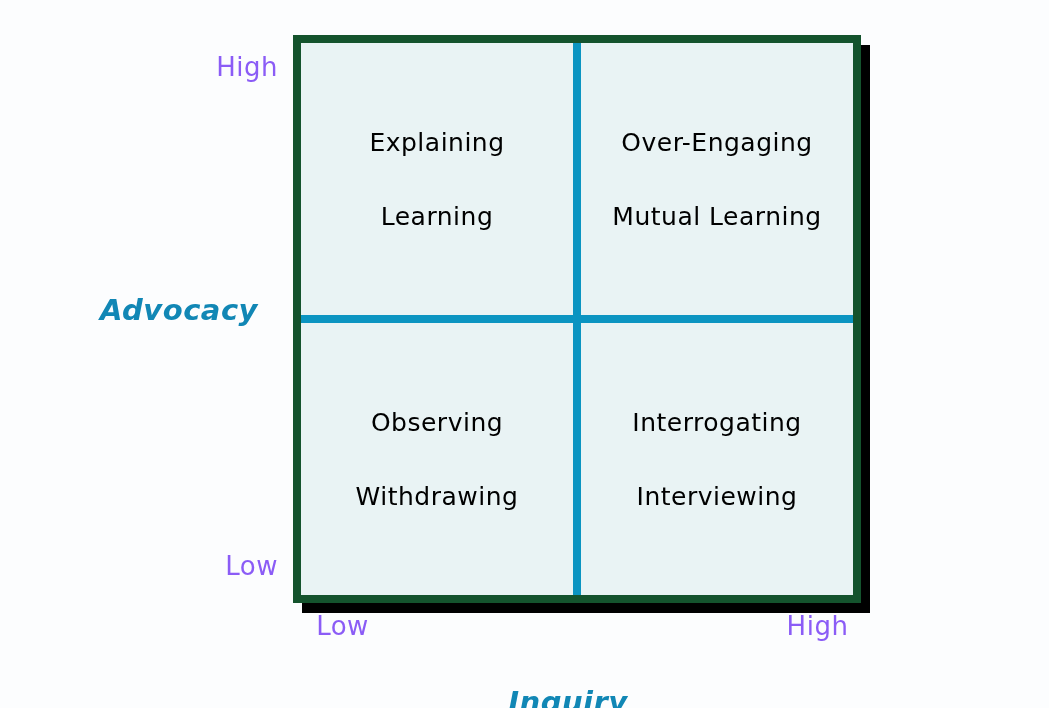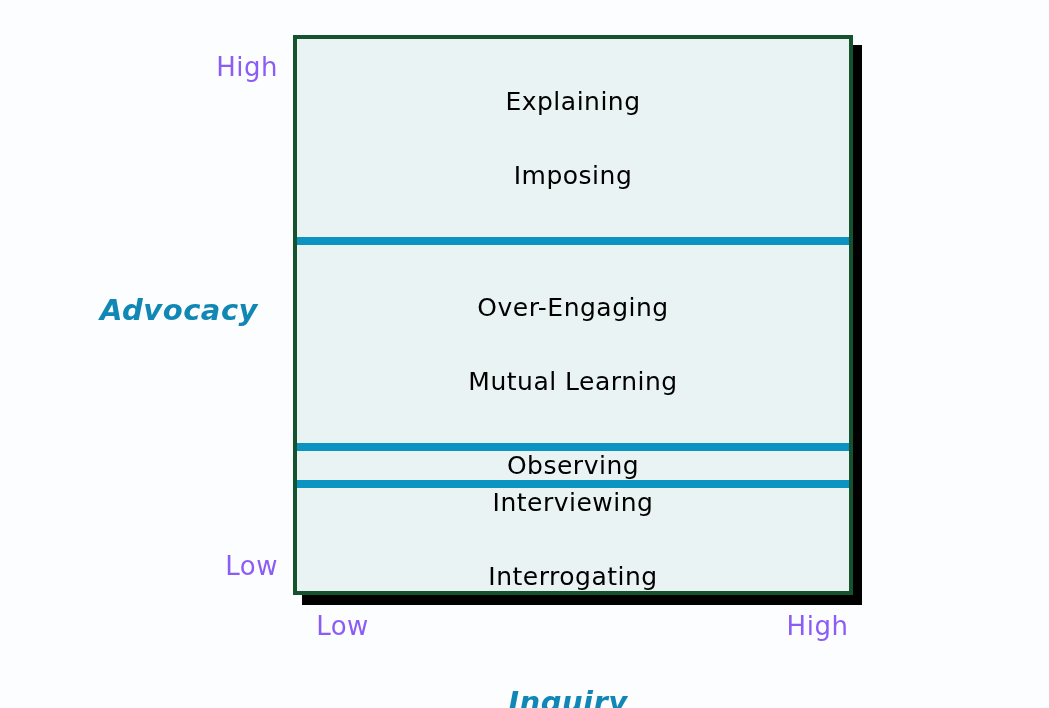--- a/index.html
+++ b/index.html
@@ -18,25 +18,25 @@
     position: absolute;
     inset: 0;
   }
   
   .matrix {
     position: absolute;
     left: 293px;
     top: 35px;
     width: 552px;   
     height: 552px;
-    border: 4px solid #14532d;
+    border: 8px solid #14532d;
     background: #0b94c1;          
     box-shadow: 9px 10px 0 0 #000000;
     display: grid;
-    grid-template-columns: 1fr;
+    grid-template-columns: 1fr 1fr;
     grid-template-rows: 1fr 1fr;
     gap: 8px;
   }
   .cell {
     background: #e9f3f4;
     display: flex;
     flex-direction: column;
     align-items: center;
     justify-content: center;
     gap: 45px;
@@ -77,35 +77,36 @@
 
   <div class="tick tick-y-high">High</div>
   <div class="tick tick-y-low">Low</div>
 
   <div class="axis-name axis-advocacy">Advocacy</div>
 
   <div class="matrix">
 
     <div class="cell">
       <span class="cell-line">Explaining</span>
-      <span class="cell-line">Imposing</span>
+      <span class="cell-line">Learning</span>
     </div>
 
     <div class="cell">
       <span class="cell-line">Over-Engaging</span>
       <span class="cell-line">Mutual Learning</span>
     </div>
 
     <div class="cell">
       <span class="cell-line">Observing</span>
+      <span class="cell-line">Withdrawing</span>
     </div>
 
     <div class="cell">
+      <span class="cell-line">Interrogating</span>
       <span class="cell-line">Interviewing</span>
-      <span class="cell-line">Interrogating</span>
     </div>
 
   </div>
 
   <div class="tick tick-x-low">Low</div>
   <div class="tick tick-x-high">High</div>
 
   <div class="axis-name axis-inquiry">Inquiry</div>
 
 </div>

